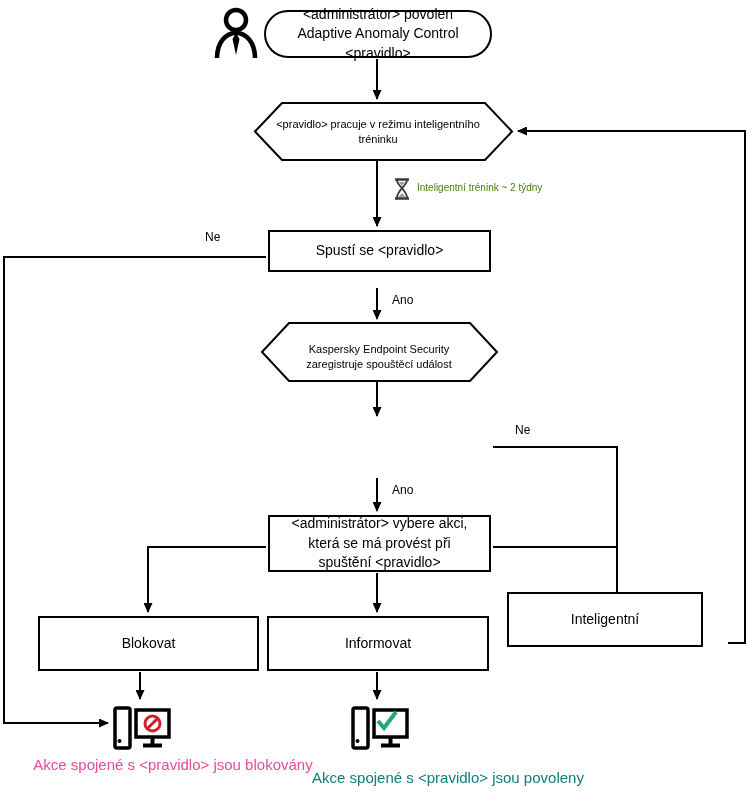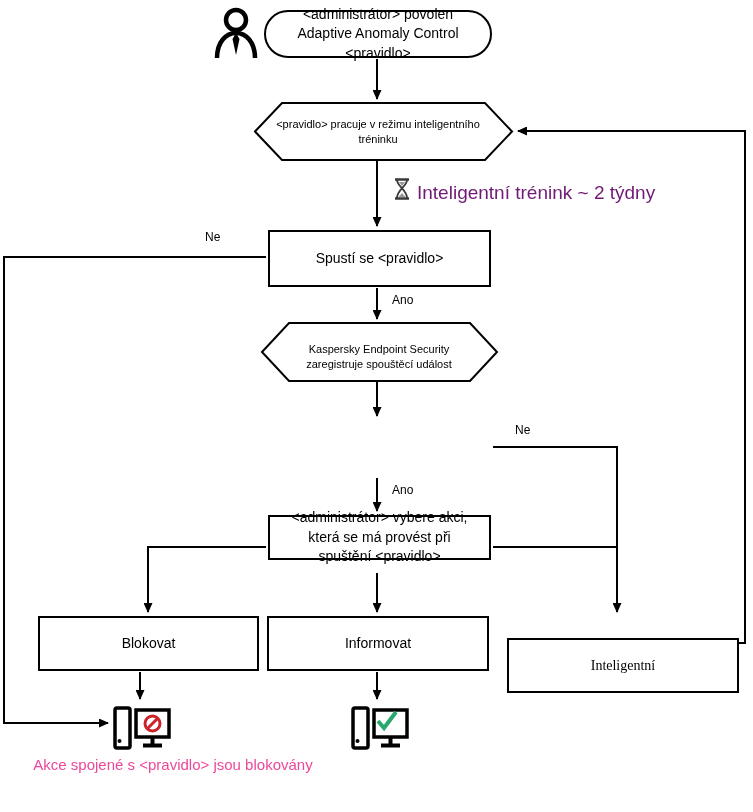--- a/index.html
+++ b/index.html
@@ -16,21 +16,21 @@
   }
   .stadium { border-radius:26px; }
   .hexlabel {
     position:absolute; z-index:2; display:flex; align-items:center; justify-content:center;
     text-align:center; font-size:11px; line-height:1.4; background:transparent;
   }
   .edge-label {
     position:absolute; z-index:3; font-size:12px; color:#000; white-space:nowrap;
   }
   .note-label {
-    position:absolute; z-index:3; font-size:19px; color:#701a75; white-space:nowrap;
+    position:absolute; z-index:3; font-size:10px; color:#4d7c0f; white-space:nowrap;
   }
   .caption {
     position:absolute; z-index:3; font-size:15px; line-height:1.35; text-align:center;
   }
   #caption-blocked { left:22px; top:755px; width:302px; color:#cd5a57; }
   #caption-allowed { left:288px; top:768px; width:320px; color:#0b807c; white-space:nowrap; }
 </style>
 </head>
 <body>
 
@@ -92,39 +92,40 @@
       <line x1="40.5" y1="35" x2="40.5" y2="42" stroke="#000" stroke-width="4"></line>
       <line x1="31" y1="43.5" x2="50" y2="43.5" stroke="#000" stroke-width="4"></line>
       <path d="M28 19 L34 26 L46 10" fill="none" stroke="#27a86d" stroke-width="4"></path>
     </g>
   </svg>
 
   <div class="node stadium" style="left:264px; top:10px; width:228px; height:48px;">&lt;administrátor&gt; povolen Adaptive Anomaly Control &lt;pravidlo&gt;</div>
 
   <div class="hexlabel" style="left:272px; top:103px; width:212px; height:58px;">&lt;pravidlo&gt; pracuje v režimu inteligentního tréninku</div>
 
-  <div class="node" style="left:268px; top:230px; width:223px; height:57px;">Spustí se &lt;pravidlo&gt;</div>
+  <div class="node" style="left:268px; top:230px; width:223px; height:42px;">Spustí se &lt;pravidlo&gt;</div>
 
   <div class="hexlabel" style="left:279px; top:323px; width:200px; height:68px;">Kaspersky Endpoint Security zaregistruje spouštěcí událost</div>
 
 
-  <div class="node" style="left:268px; top:515px; width:223px; height:45px;">&lt;administrátor&gt; vybere akci, která se má provést při spuštění &lt;pravidlo&gt;</div>
+  <div class="node" style="left:268px; top:515px; width:223px; height:57px;">&lt;administrátor&gt; vybere akci, která se má provést při spuštění &lt;pravidlo&gt;</div>
 
   <div class="node" style="left:38px; top:616px; width:221px; height:55px;">Blokovat</div>
 
   <div class="node" style="left:267px; top:616px; width:222px; height:55px;">Informovat</div>
 
-  <div class="node" style="left:507px; top:638px; width:232px; height:55px;font-family:Liberation Serif, serif;">Inteligentní</div>
+  <div class="node" style="left:507px; top:592px; width:196px; height:55px;">Inteligentní</div>
 
   <div class="edge-label" style="left:205px; top:230px;">Ne</div>
 
   <div class="edge-label" style="left:392px; top:293px;">Ano</div>
 
   <div class="edge-label" style="left:515px; top:423px;">Ne</div>
 
   <div class="edge-label" style="left:392px; top:483px;">Ano</div>
 
   <div class="note-label" style="left:417px; top:182px;">Inteligentní trénink ~ 2 týdny</div>
 
   <div class="caption" id="caption-blocked" style="color: #ec4899;">Akce spojené s &lt;pravidlo&gt; jsou blokovány</div>
 
+  <div class="caption" id="caption-allowed" style="color: rgb(11, 128, 124);">Akce spojené s &lt;pravidlo&gt; jsou povoleny</div>
 
 </div>
 
 </body></html>

